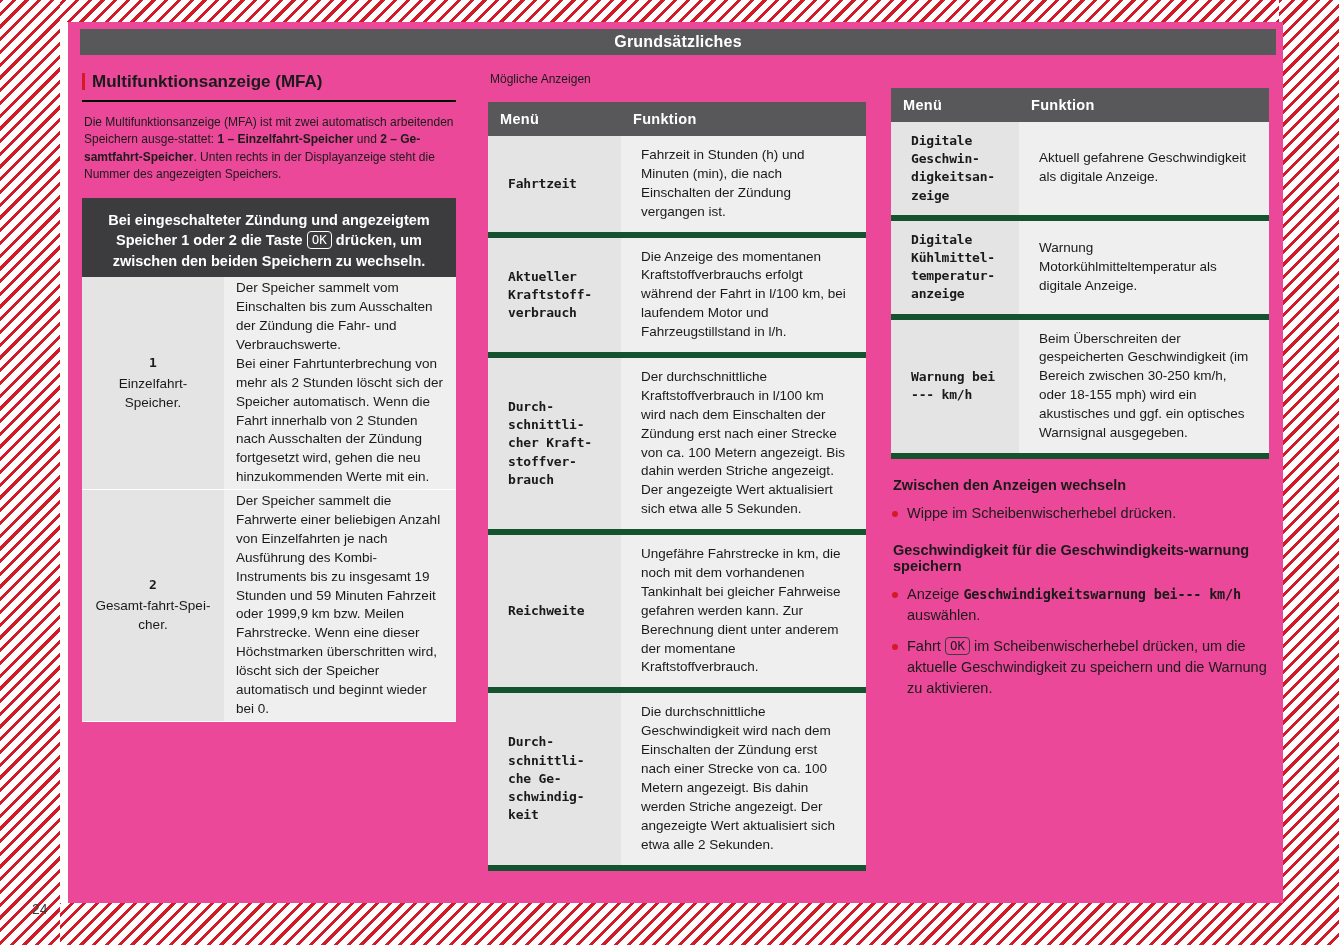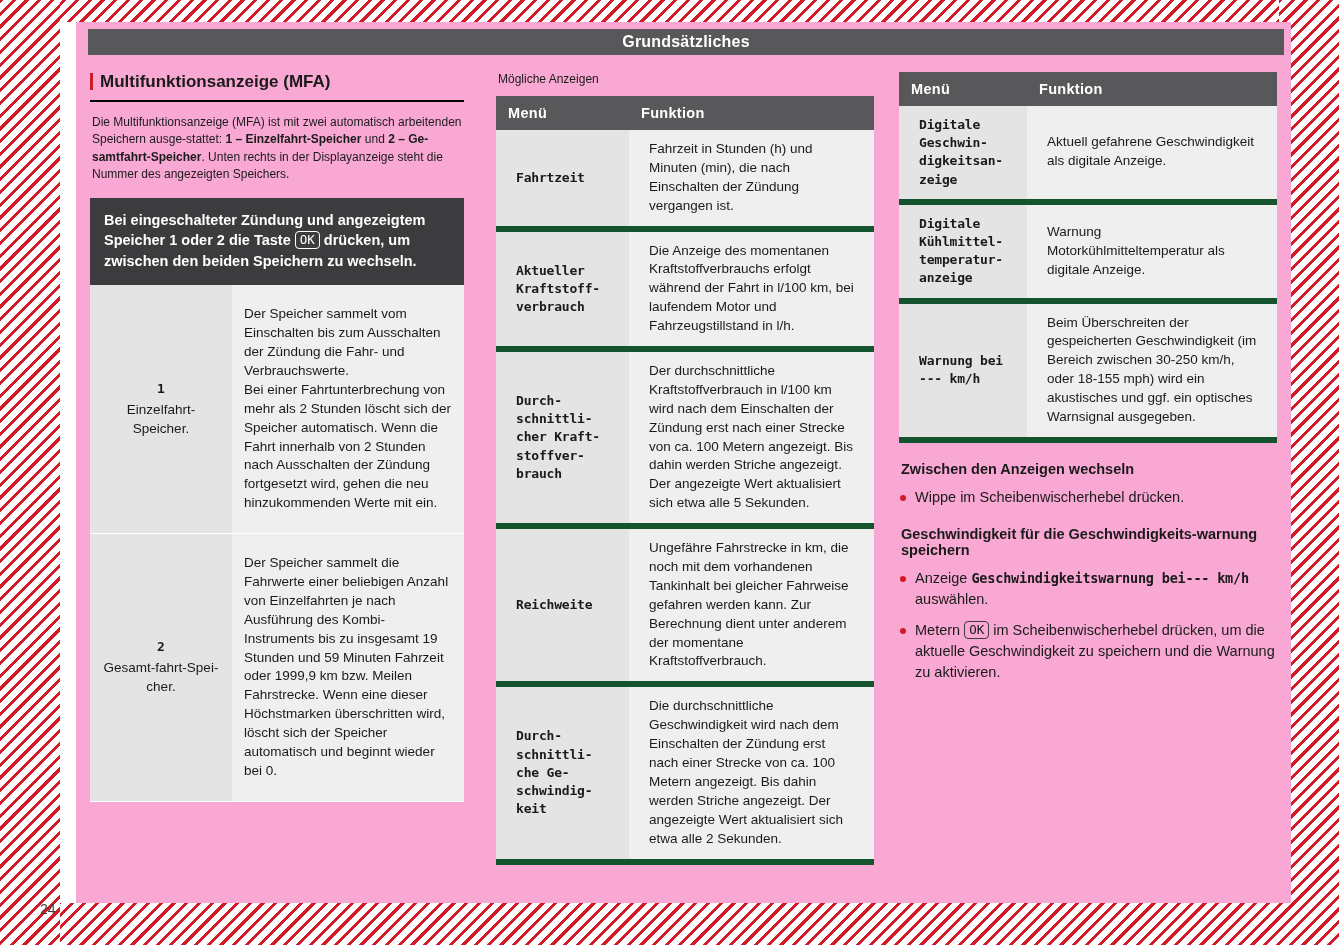--- a/index.html
+++ b/index.html
@@ -25,25 +25,25 @@
       #d21a28 6px, #d21a28 9px
     );
   }
   .hatch-top    { left: 0;   top: 0;    width: 1339px; height: 22px; }
   .hatch-bottom { left: 0;   top: 903px; width: 1339px; height: 42px; }
   .hatch-left   { left: 0;   top: 0;    width: 60px;  height: 945px; }
   .hatch-right  { left: 1279px; top: 0; width: 60px;  height: 945px; }
 
   .page {
     position: absolute;
-    left: 76px;
+    left: 68px;
     top: 22px;
     width: 1215px;
     height: 881px;
-    background: #f9a8d4;
+    background: #ec4899;
   }
 
   
   .header-bar {
     position: absolute;
     left: 12px;
     top: 7px;
     width: 1196px;
     height: 26px;
     background: #58585a;
@@ -105,23 +105,24 @@
   }
   p.body b { font-weight: bold; }
 
   
   .note-box {
     background: #3c3c3f;
     color: #ffffff;
     font-size: 14.5px;
     font-weight: bold;
     line-height: 1.42;
-    padding: 12px 14px 14px 14px;
+    padding: 12px 14px 6px 14px;
     box-sizing: border-box;
     width: 100%;
+    text-align: center;
   }
   .okkey {
     display: inline-block;
     border: 1.4px solid #ffffff;
     border-radius: 4px;
     padding: 0px 4px;
     font-size: 12.5px;
     font-family: "DejaVu Sans Mono", monospace;
     font-weight: normal;
     line-height: 1.25;
@@ -139,20 +140,21 @@
     vertical-align: 1px;
     color: #1a1a1a;
   }
 
   
   table.doc {
     border-collapse: collapse;
     width: 100%;
     font-size: 13.5px;
     table-layout: fixed;
+    margin-top: 16px;
   }
   table.doc th {
     background: #58585a;
     color: #ffffff;
     font-size: 14.5px;
     font-weight: bold;
     text-align: left;
     padding: 9px 12px;
     vertical-align: middle;
     letter-spacing: .3px;
@@ -179,21 +181,21 @@
   
   table.mem {
     border-collapse: collapse;
     width: 100%;
     font-size: 13.5px;
     table-layout: fixed;
   }
   table.mem td {
     background: #efefef;
     border-bottom: 1px solid #ffffff;
-    padding: 20px 12px;
+    padding: 2px 12px;
     vertical-align: middle;
     line-height: 1.4;
   }
   table.mem td.idx {
     background: #e4e4e4;
     text-align: center;
     width: 118px;
   }
   .idx-num {
     font-family: "DejaVu Sans Mono", monospace;
@@ -354,18 +356,18 @@
     <ul class="bullets">
       <li>Wippe im Scheibenwischerhebel drücken.</li>
     </ul>
 
     <h4 class="sub">Geschwindigkeit für die Geschwindigkeits-warnung speichern</h4>
     <ul class="bullets">
       <li>
         <span>Anzeige </span><span class="mono-b">Geschwindigkeitswarnung bei---  km/h</span><span> auswählen.</span>
       </li>
       <li>
-        <span>Metern </span><span class="okkey-dark">OK</span><span> im Scheibenwischerhebel drücken, um die aktuelle Geschwindigkeit zu speichern und die Warnung zu aktivieren.</span>
+        <span>Fahrt </span><span class="okkey-dark">OK</span><span> im Scheibenwischerhebel drücken, um die aktuelle Geschwindigkeit zu speichern und die Warnung zu aktivieren.</span>
       </li>
     </ul>
   </div>
 
 </div>
 
 </body></html>

